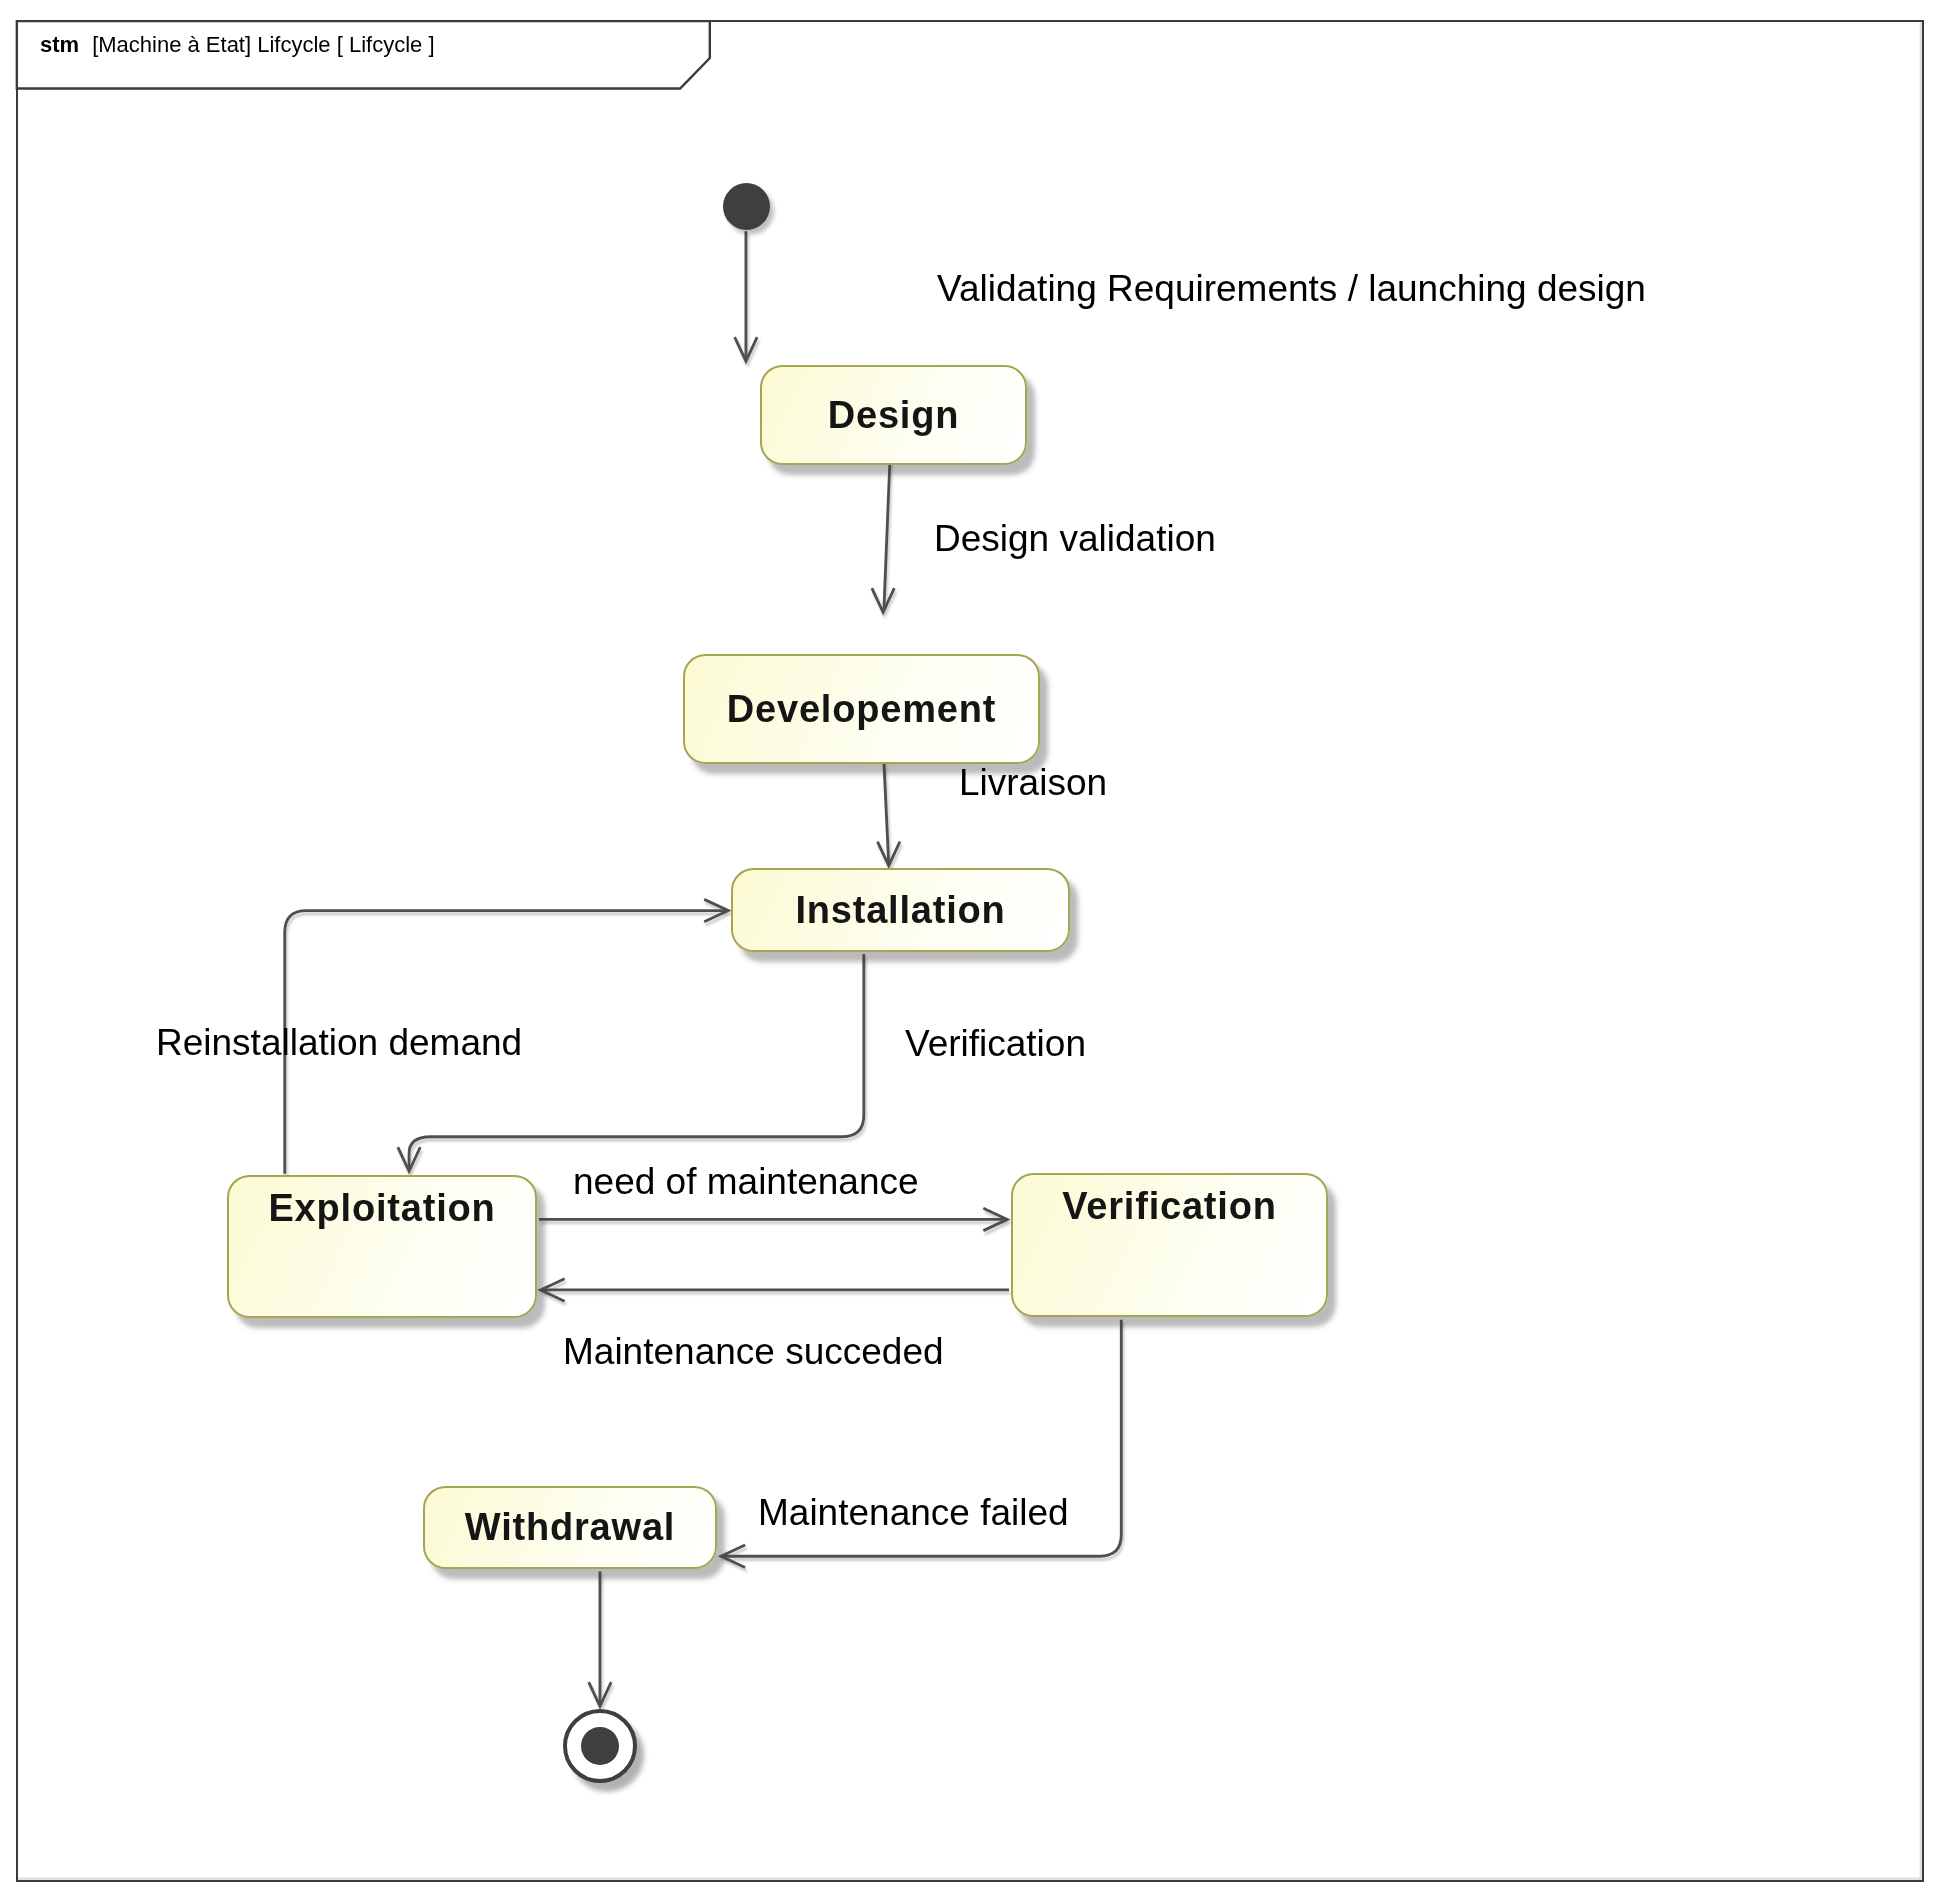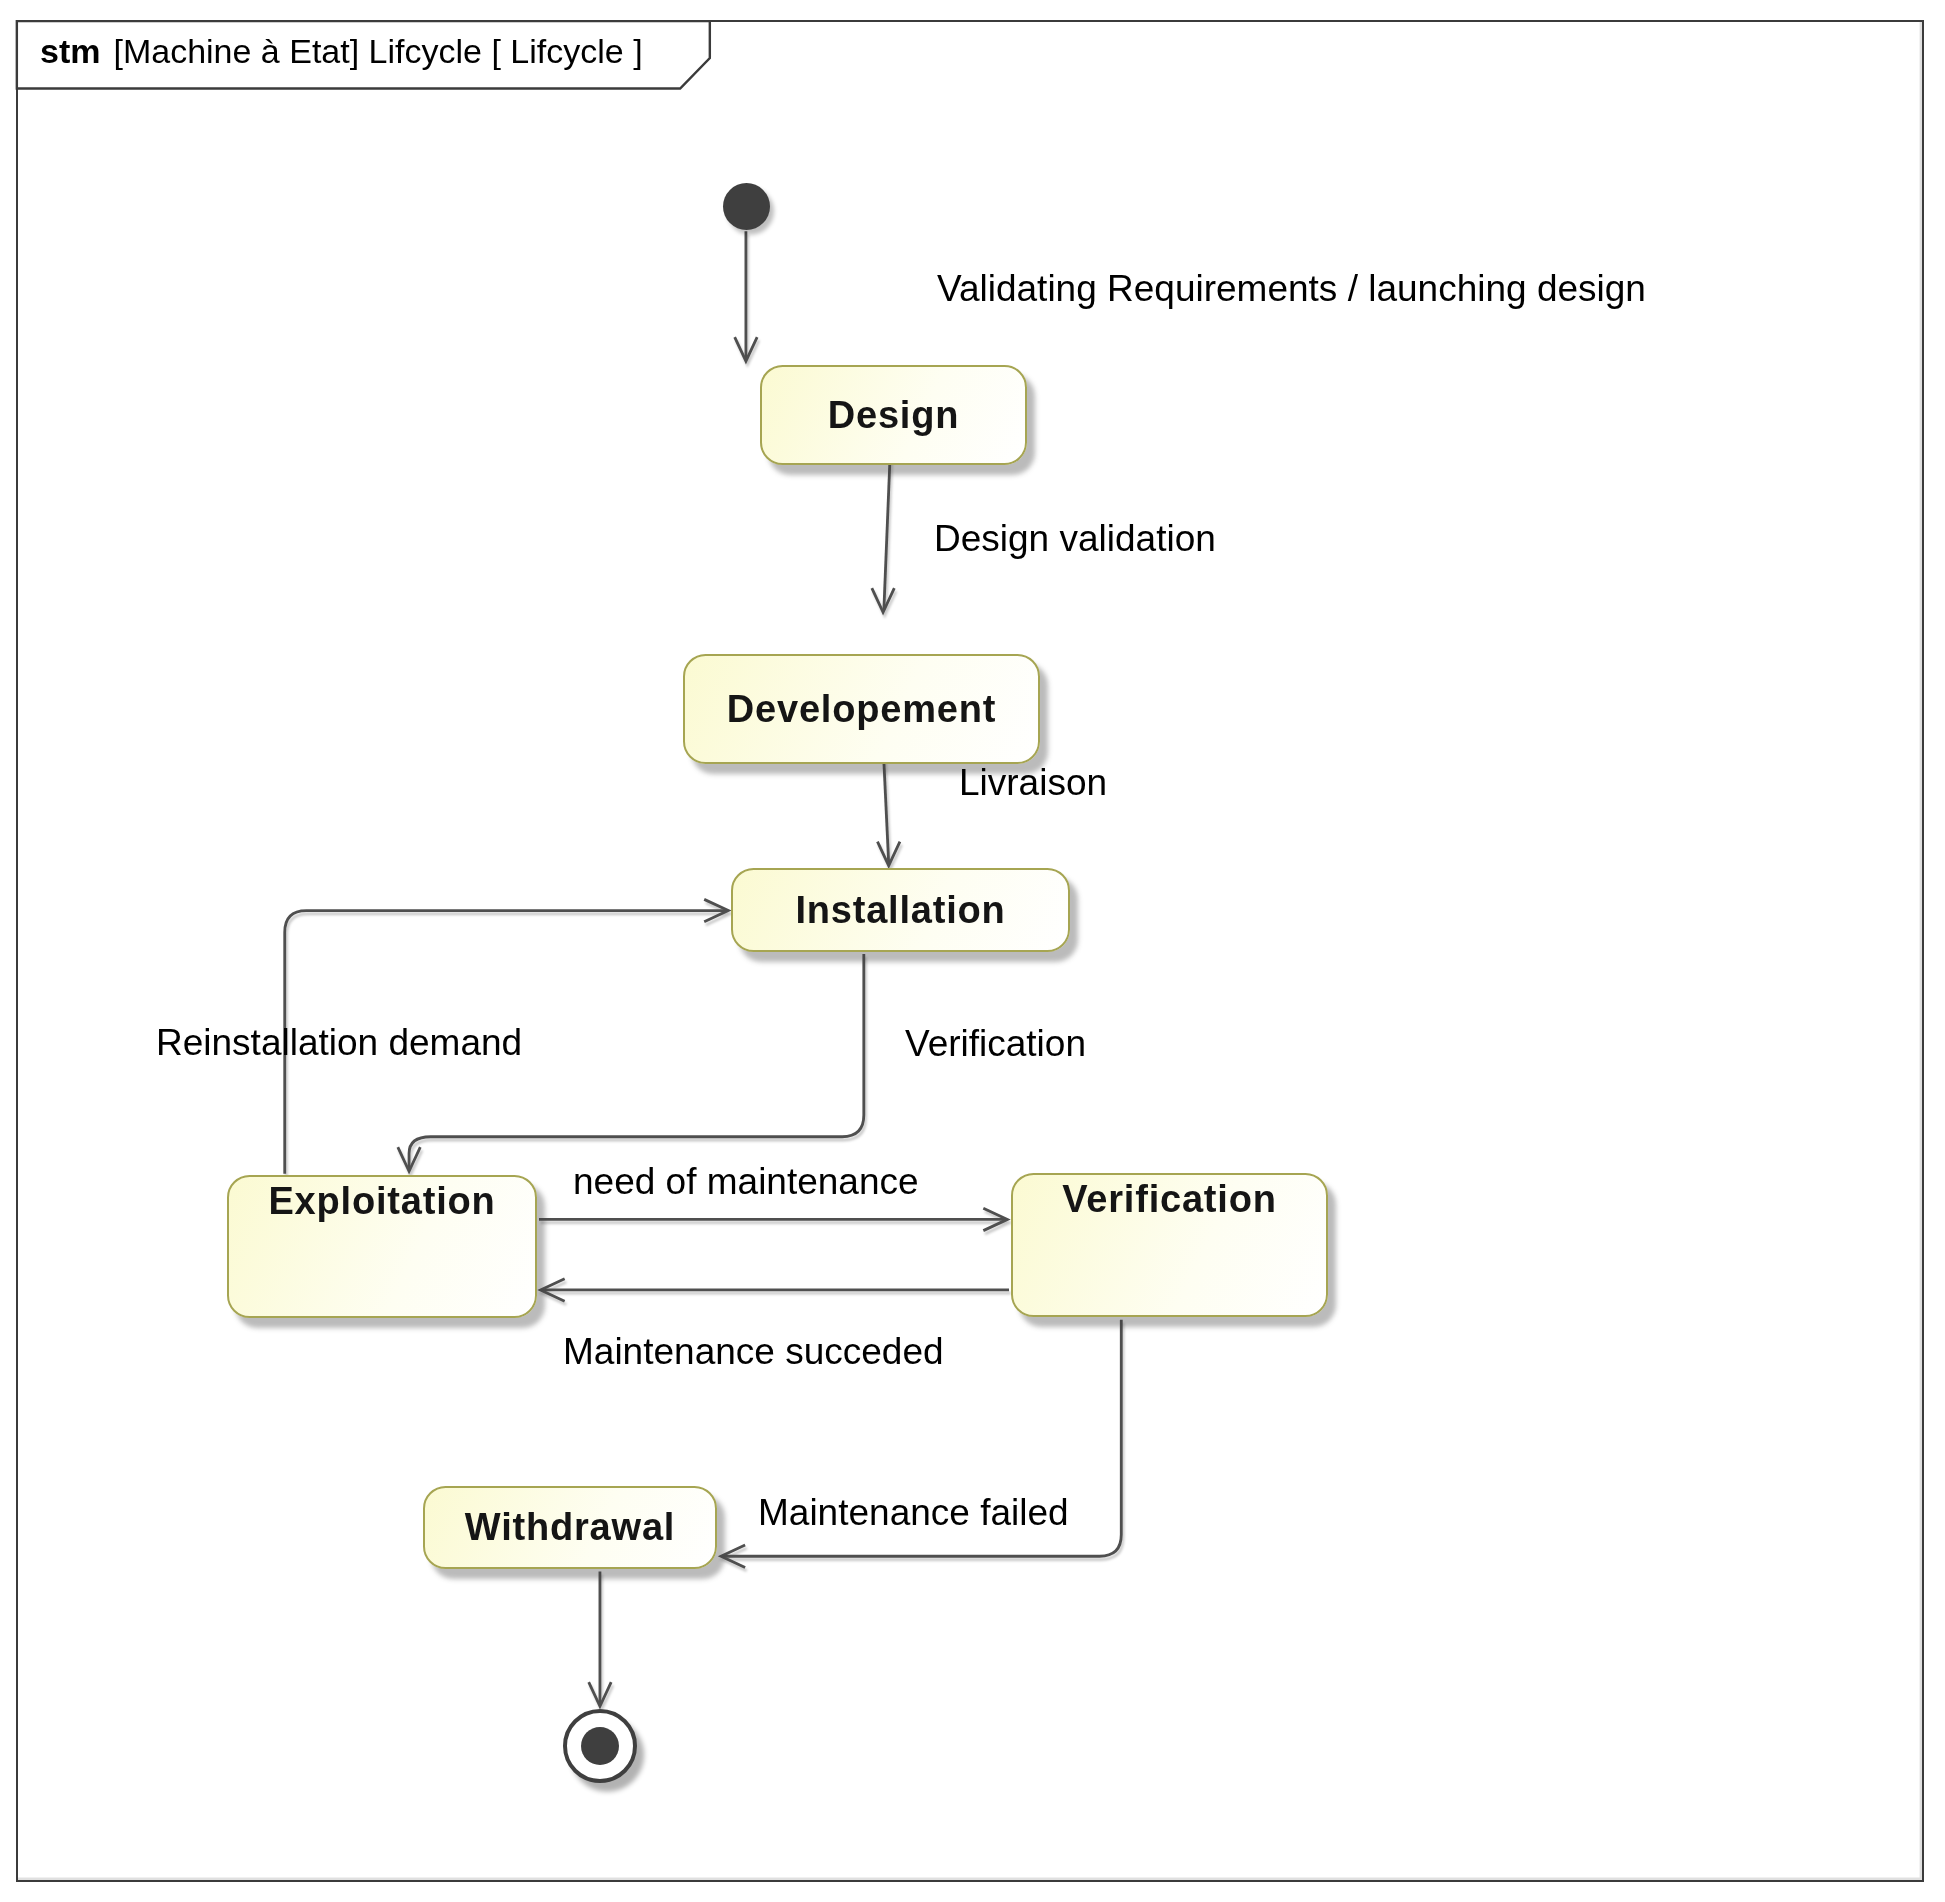--- a/index.html
+++ b/index.html
@@ -6,39 +6,39 @@
   body { font-family:"Liberation Sans", sans-serif; }
   .canvas { position:relative; width:1945px; height:1903px; background:#ffffff; overflow:hidden; }
 
   .frame {
     position:absolute; left:16px; top:20px; width:1904px; height:1858px;
     border:2.4px solid var(--frame-border,#3b3b3b);
     box-shadow:inset -2.4px -2.4px 0 rgba(0,0,0,0.12);
   }
 
   .tab-text {
-    position:absolute; left:40px; top:32px; font-size:34px; color:#000;
+    position:absolute; left:40px; top:32px; font-size:22px; color:#000;
     white-space:nowrap; z-index:5;
   }
   .tab-kind { font-weight:bold; margin-right:13px; }
 
   svg.connectors { position:absolute; left:0; top:0; z-index:2; }
   .wire, .head { fill:none; stroke:var(--line-color,#4f4f4f); stroke-width:3.5; }
   g.transition { filter:drop-shadow(2px 4px 1.5px rgba(0,0,0,0.22)); }
   .tabshape { fill:#ffffff; stroke:var(--frame-border,#3b3b3b); stroke-width:3; }
 
   .state {
     position:absolute; box-sizing:border-box;
     border:2.4px solid var(--state-border,#a6a552); border-radius:22.5px;
     background:linear-gradient(115deg, var(--state-fill-a,#fbfad2) 0%, var(--state-fill-b,#fefef2) 60%, #ffffff 100%);
     box-shadow:8px 9.6px 5.6px rgba(60,60,60,0.35);
     display:flex; align-items:center; justify-content:center;
     z-index:3;
   }
-  .state.tall { align-items:flex-start; padding-top:3px; }
+  .state.tall { align-items:flex-start; padding-top:10px; }
   .state-label { font-weight:bold; font-size:38px; color:#151515; letter-spacing:0.8px; }
 
   .tlabel { position:absolute; font-size:37px; color:#000; white-space:nowrap; z-index:4; }
 
   .node-initial {
     position:absolute; left:723px; top:183px; width:47px; height:47px;
     border-radius:50%; background:var(--node-fill,#3f3f3f);
     box-shadow:4px 4.8px 4px rgba(0,0,0,0.25); z-index:3;
   }
   .node-final-outer {

